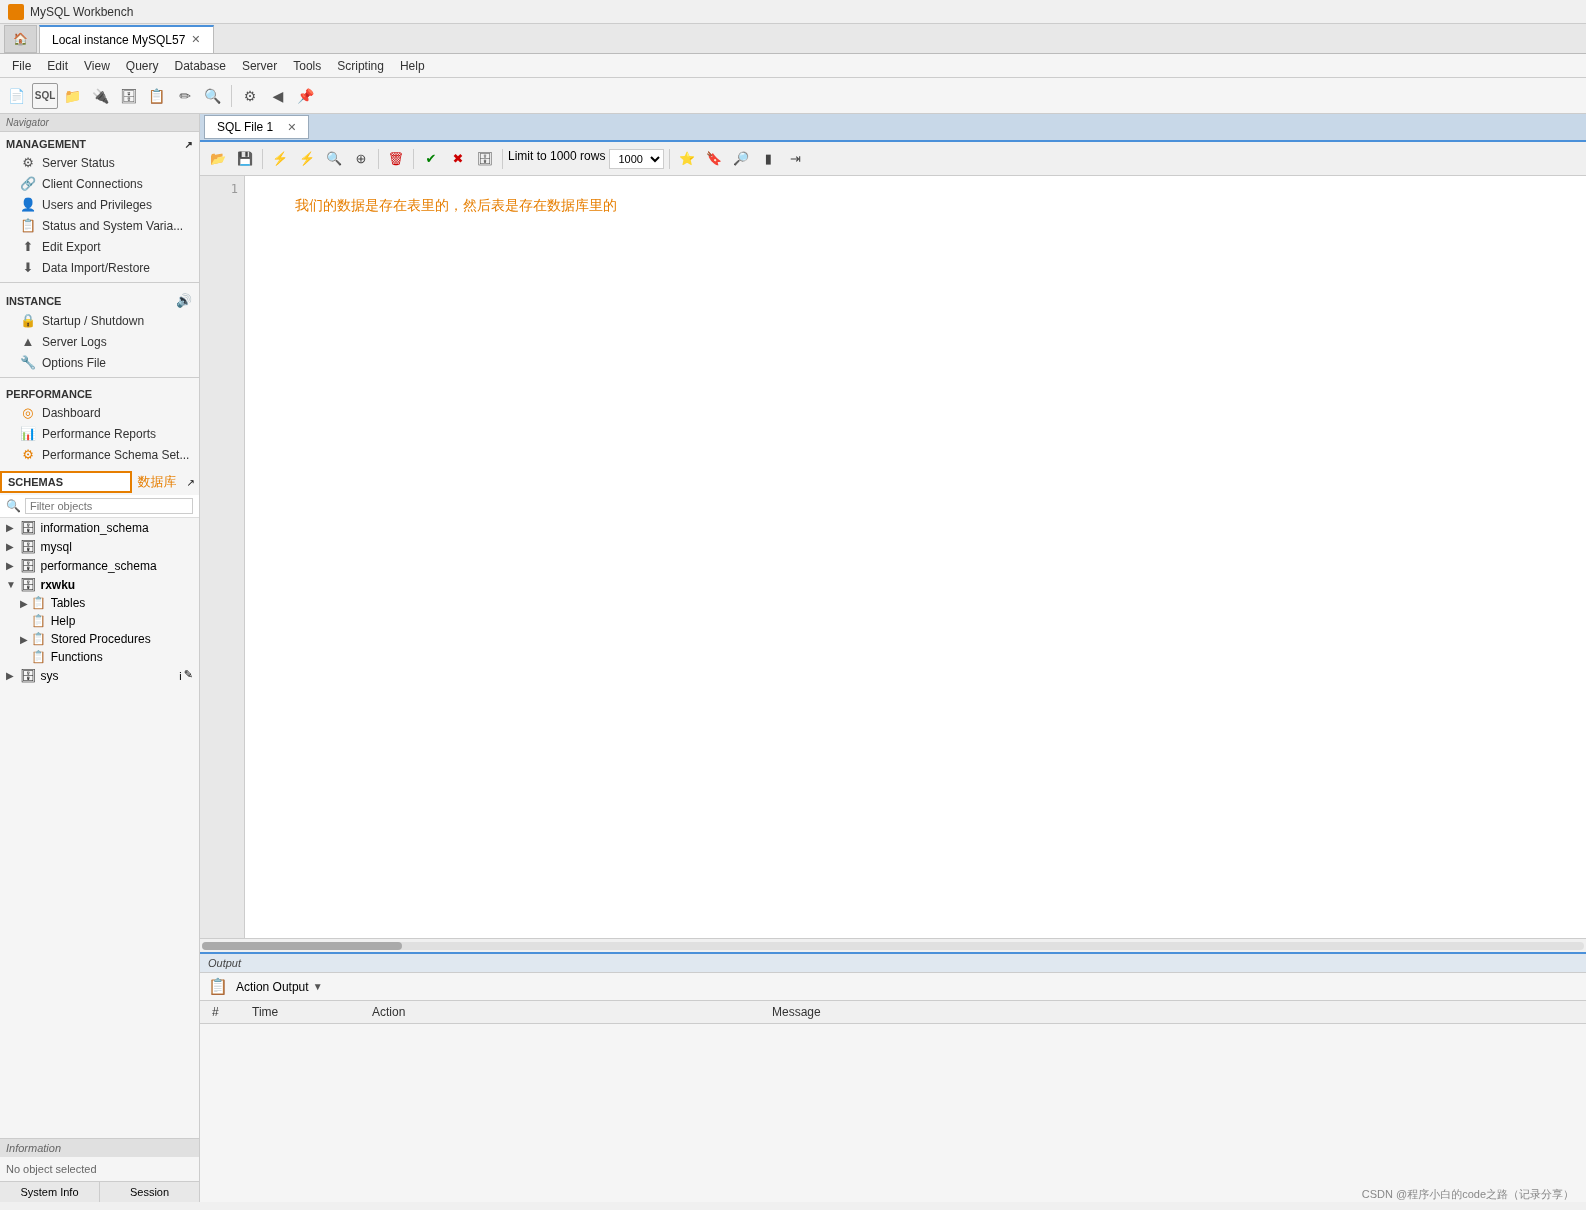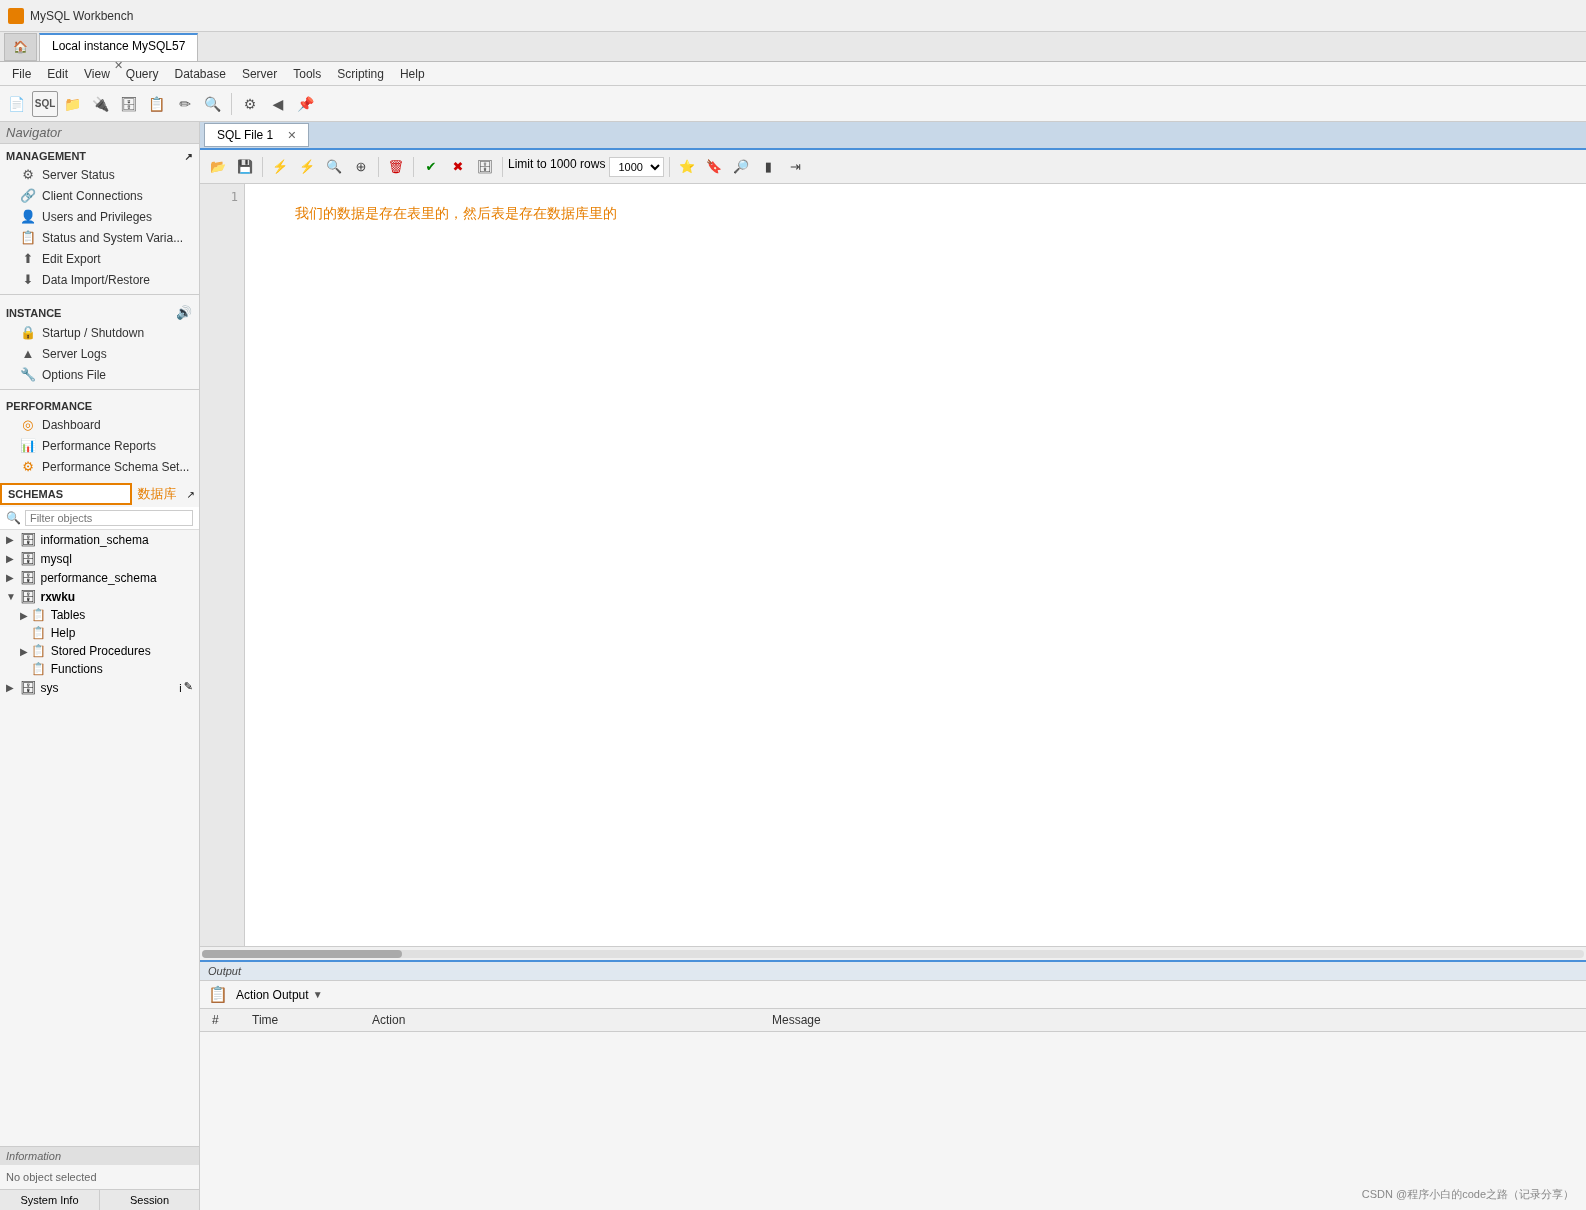--- a/index.html
+++ b/index.html
@@ -1,43 +1,43 @@
 <!DOCTYPE html>
 <html><head>
   <meta charset="utf-8">
   <style>
     * { margin: 0; padding: 0; box-sizing: border-box; }
     body { font-family: 'Segoe UI', Arial, sans-serif; font-size: 12px; background: #f0f0f0; width: 1586px; height: 1210px; overflow: hidden; }
 
     
-    .title-bar { background: #f0f0f0; height: 32px; display: flex; align-items: center; padding: 0 8px; border-bottom: 1px solid #ccc; }
+    .title-bar { background: #f0f0f0; height: 24px; display: flex; align-items: center; padding: 0 8px; border-bottom: 1px solid #ccc; }
     .title-bar-icon { width: 16px; height: 16px; margin-right: 6px; background: #e67e00; border-radius: 2px; display: inline-block; }
     .title-bar-text { font-size: 12px; color: #333; }
 
     
     .tab-bar { background: #e8e8e8; height: 30px; display: flex; align-items: center; border-bottom: 1px solid #bbb; padding-left: 4px; }
-    .tab { background: #d4d4d4; border: 1px solid #bbb; border-bottom: none; padding: 4px 12px; font-size: 12px; cursor: pointer; display: flex; align-items: center; gap: 6px; height: 28px; margin-right: 2px; flex-direction: column; }
+    .tab { background: #d4d4d4; border: 1px solid #bbb; border-bottom: none; padding: 4px 12px; font-size: 12px; cursor: pointer; display: flex; align-items: center; gap: 6px; height: 28px; margin-right: 2px; }
     .tab.active { background: #fff; border-top: 2px solid #4a90d9; }
     .tab-home { background: #d4d4d4; border: 1px solid #bbb; padding: 4px 8px; cursor: pointer; height: 28px; display: flex; align-items: center; margin-right: 2px; }
 
     
     .menu-bar { background: #f5f5f5; height: 24px; display: flex; align-items: center; border-bottom: 1px solid #ccc; padding: 0 4px; }
     .menu-item { padding: 2px 8px; cursor: pointer; font-size: 12px; color: #333; }
 
     
     .toolbar { background: #f5f5f5; height: 36px; display: flex; align-items: center; border-bottom: 1px solid #ccc; padding: 0 4px; gap: 2px; }
     .toolbar-btn { width: 26px; height: 26px; border: 1px solid transparent; background: transparent; cursor: pointer; display: flex; align-items: center; justify-content: center; font-size: 14px; color: #555; border-radius: 2px; }
     .toolbar-sep { width: 1px; height: 22px; background: #ccc; margin: 0 3px; }
 
     
     .main-layout { display: flex; height: calc(1210px - 32px - 30px - 24px - 36px); }
 
     
     .navigator { width: 200px; background: #f5f5f5; border-right: 1px solid #ccc; display: flex; flex-direction: column; height: 100%; overflow: hidden; }
-    .navigator-header { background: #e0e0e0; padding: 3px 6px; font-size: 13px; color: #666; border-bottom: 1px solid #ccc; font-style: italic; }
+    .navigator-header { background: #e0e0e0; padding: 3px 6px; font-size: 10px; color: #666; border-bottom: 1px solid #ccc; font-style: italic; }
 
     .nav-section-title { font-size: 11px; font-weight: bold; color: #333; padding: 6px 6px 2px 6px; display: flex; align-items: center; justify-content: space-between; }
     .nav-item { display: flex; align-items: center; padding: 3px 8px 3px 20px; cursor: pointer; color: #333; font-size: 12px; gap: 6px; }
     .nav-item-icon { font-size: 13px; width: 16px; text-align: center; color: #555; }
 
     .nav-divider { height: 1px; background: #ccc; margin: 4px 0; }
 
     
     .schemas-header { background: #fff; border: 2px solid #e67e00; padding: 3px 6px; font-size: 11px; font-weight: bold; color: #333; display: flex; align-items: center; justify-content: space-between; margin: 2px 0; }
     .filter-box { display: flex; align-items: center; padding: 3px 6px; background: #fff; border-bottom: 1px solid #ddd; }

